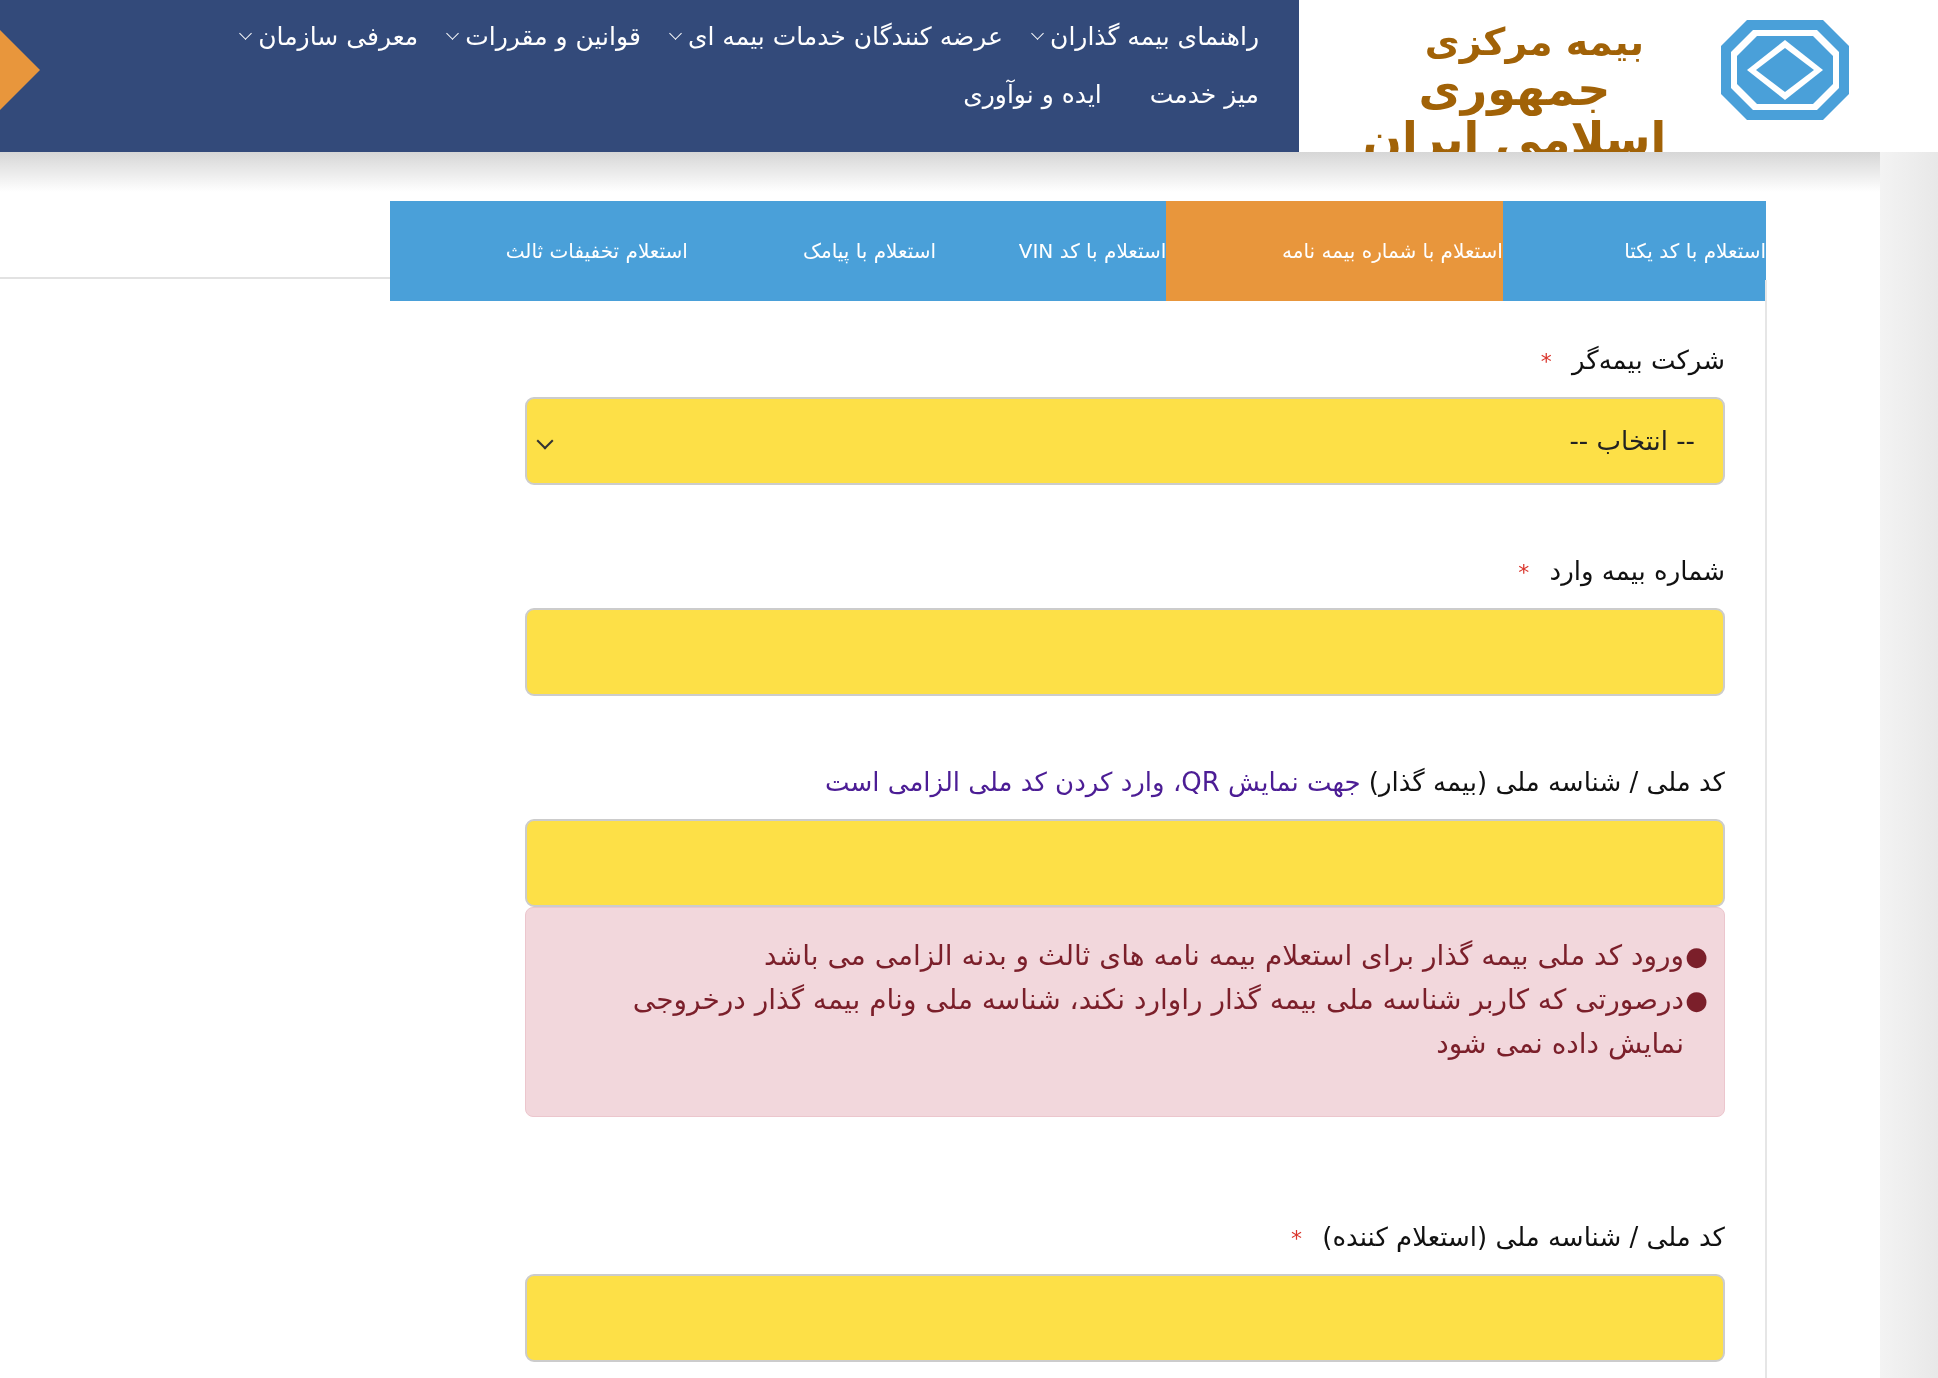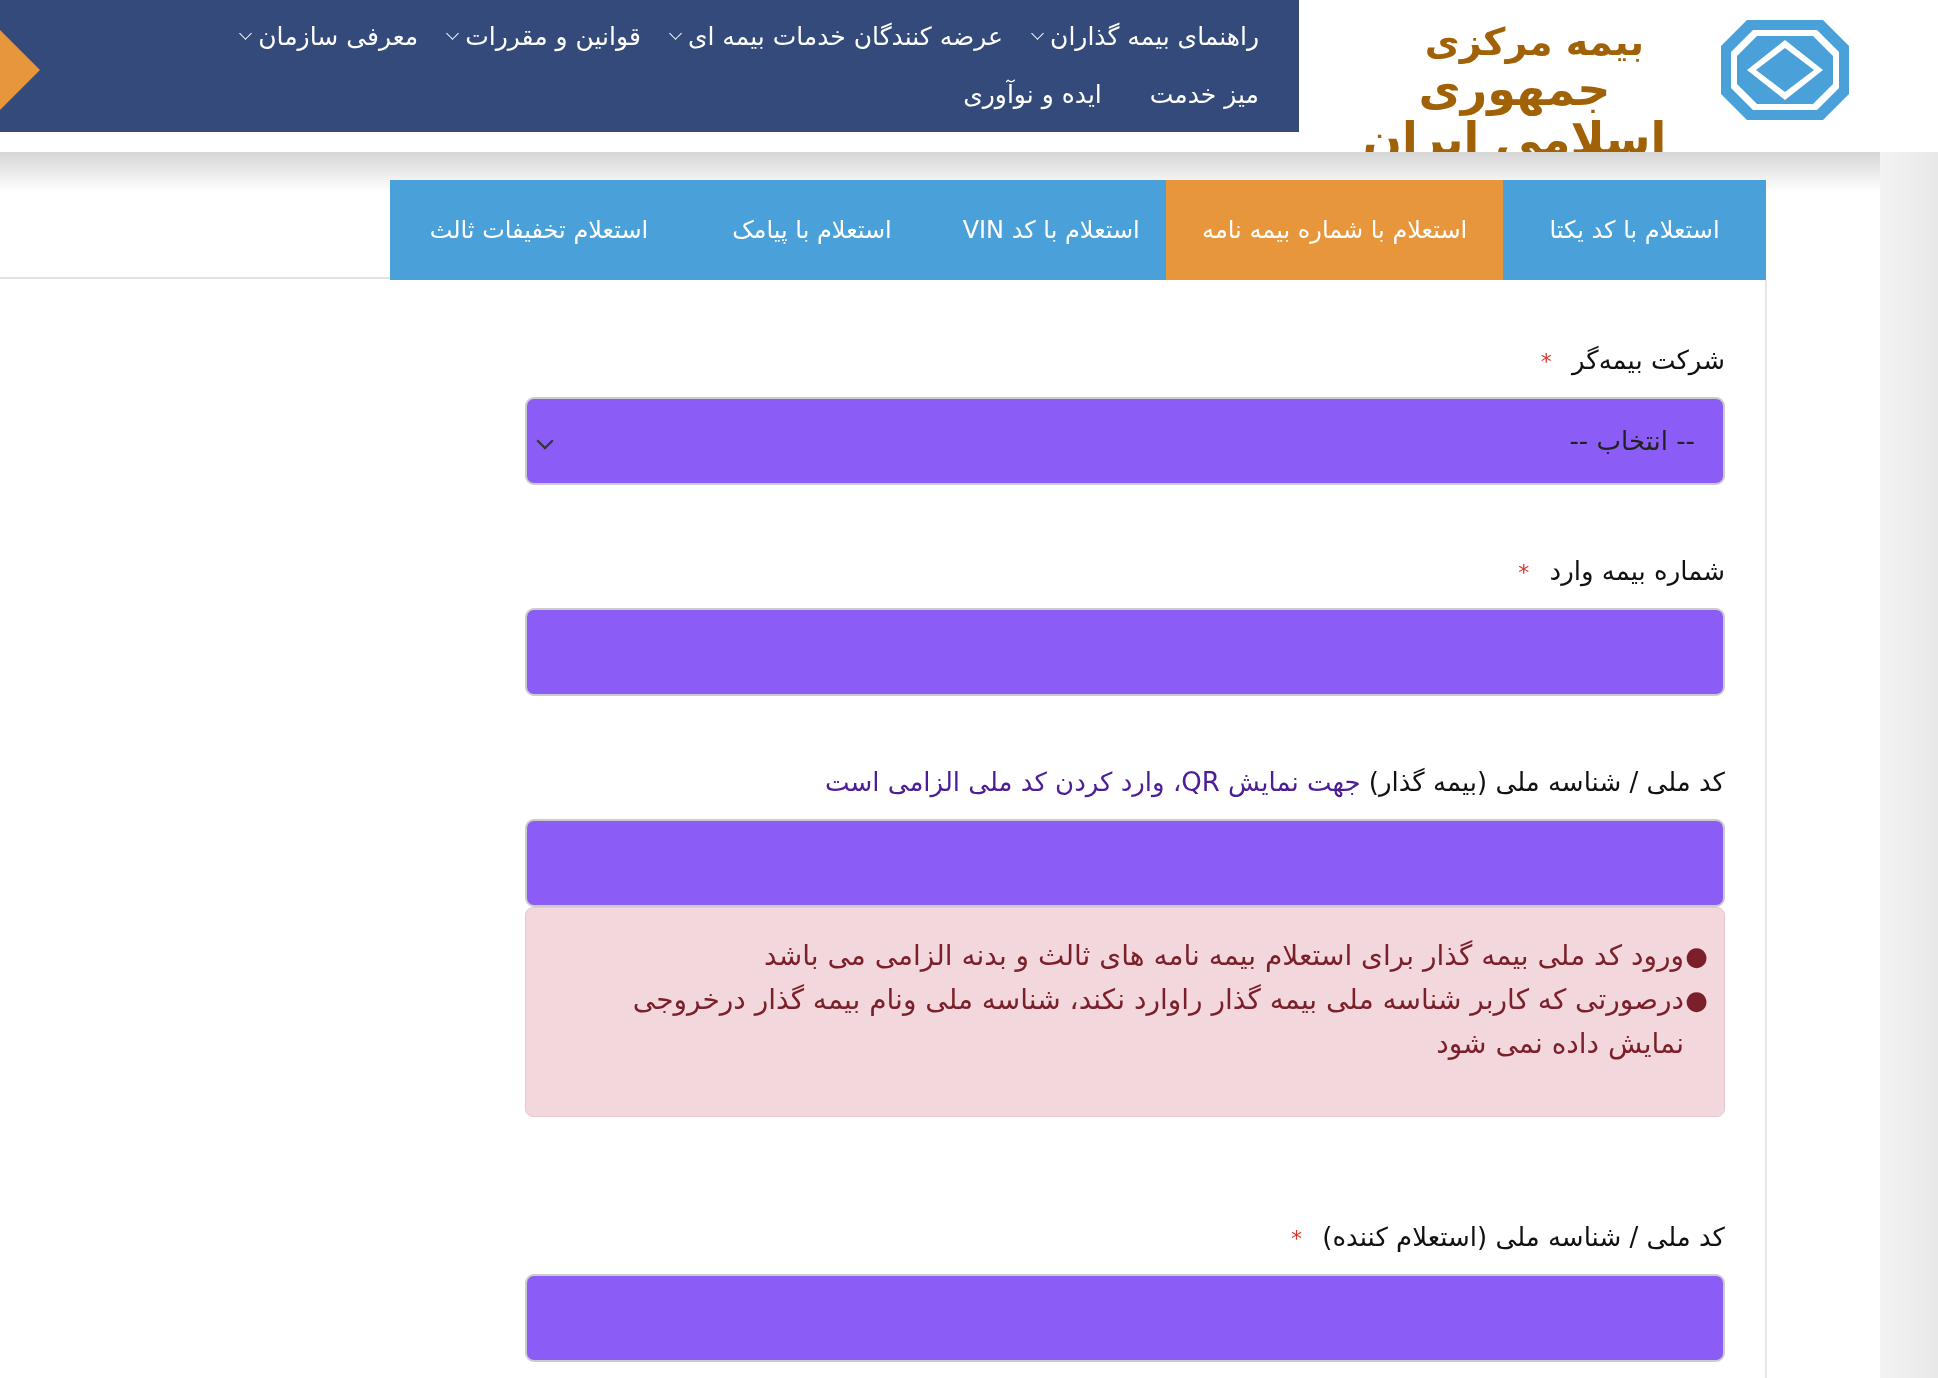--- a/index.html
+++ b/index.html
@@ -11,21 +11,21 @@
     direction: rtl;
     color: #222;
   }
 
   
   .header {
     position: absolute; left: 0; top: 0; width: 1938px; height: 152px;
     direction: ltr;
   }
   .nav-bar {
-    position: absolute; left: 0; top: 0; width: 1299px; height: 132px;
+    position: absolute; left: 0; top: 0; width: 1299px; height: 152px;
     background: #334a7a;
   }
   .orange-arrow {
     position: absolute; left: 0; top: 30px; width: 0; height: 0;
     border-top: 40px solid transparent;
     border-bottom: 40px solid transparent;
     border-left: 40px solid #e8963c;
   }
   .nav-row {
     position: absolute; right: 40px; display: flex; flex-direction: row-reverse;
@@ -69,23 +69,23 @@
     position: absolute; left: 1880px; top: 152px; width: 58px; height: 1226px;
     background: linear-gradient(90deg, #f3f3f3, #e8e8e8);
   }
 
   
   .tabs {
     position: absolute; left: 390px; top: 180px; width: 1376px; height: 100px;
     display: flex; flex-direction: row-reverse; direction: ltr;
   }
   .tab {
-    height: 100px; background: #4aa0d9; color: #ffffff; font-size: 24px;
-    display: flex; align-items: center; justify-content: center;
-    cursor: pointer; white-space: nowrap; direction: rtl;
+    height: 100px; background: #4aa0d9; color: #ffffff; font-size: 20px;
+    display: flex; align-items: center; justify-content: flex-start;
+    cursor: pointer; white-space: nowrap; direction: rtl; margin-top: 21px;
   }
   .tab.active { background: #e8963c; }
   .tab.t0 { width: 265px; }
   .tab.t1 { width: 339px; }
   .tab.t2 { width: 232px; }
   .tab.t3 { width: 250px; }
   .tab.t4 { width: 300px; }
 
   .tabs-line-left {
     position: absolute; left: 0; top: 277px; width: 390px; height: 2px;
@@ -98,21 +98,21 @@
 
   
   .form-group { position: absolute; left: 525px; width: 1200px; }
   .label {
     font-size: 26px; color: #111; text-align: right; direction: rtl;
     white-space: nowrap;
   }
   .req { color: #d9342b; font-size: 22px; margin-right: 12px; }
   .label .hint { color: #4c1d95; }
   .field {
-    width: 1200px; height: 88px; background: #8b5cf6;
+    width: 1200px; height: 88px; background: #fde047;
     border: 2px solid #cccccc; border-radius: 9px; font-size: 26px;
     direction: rtl; padding: 0 28px; color: #222;
     font-family: "DejaVu Sans", "Liberation Sans", sans-serif;
     display: block;
   }
   .select-box {
     position: relative; display: flex; align-items: center;
     cursor: pointer;
   }
   .select-box .sel-value { font-size: 26px; color: #222; }

